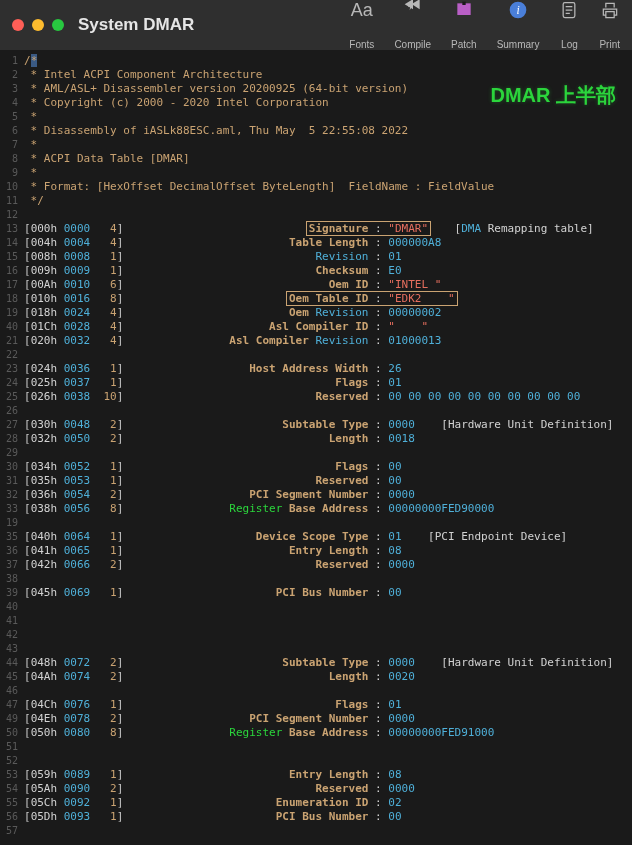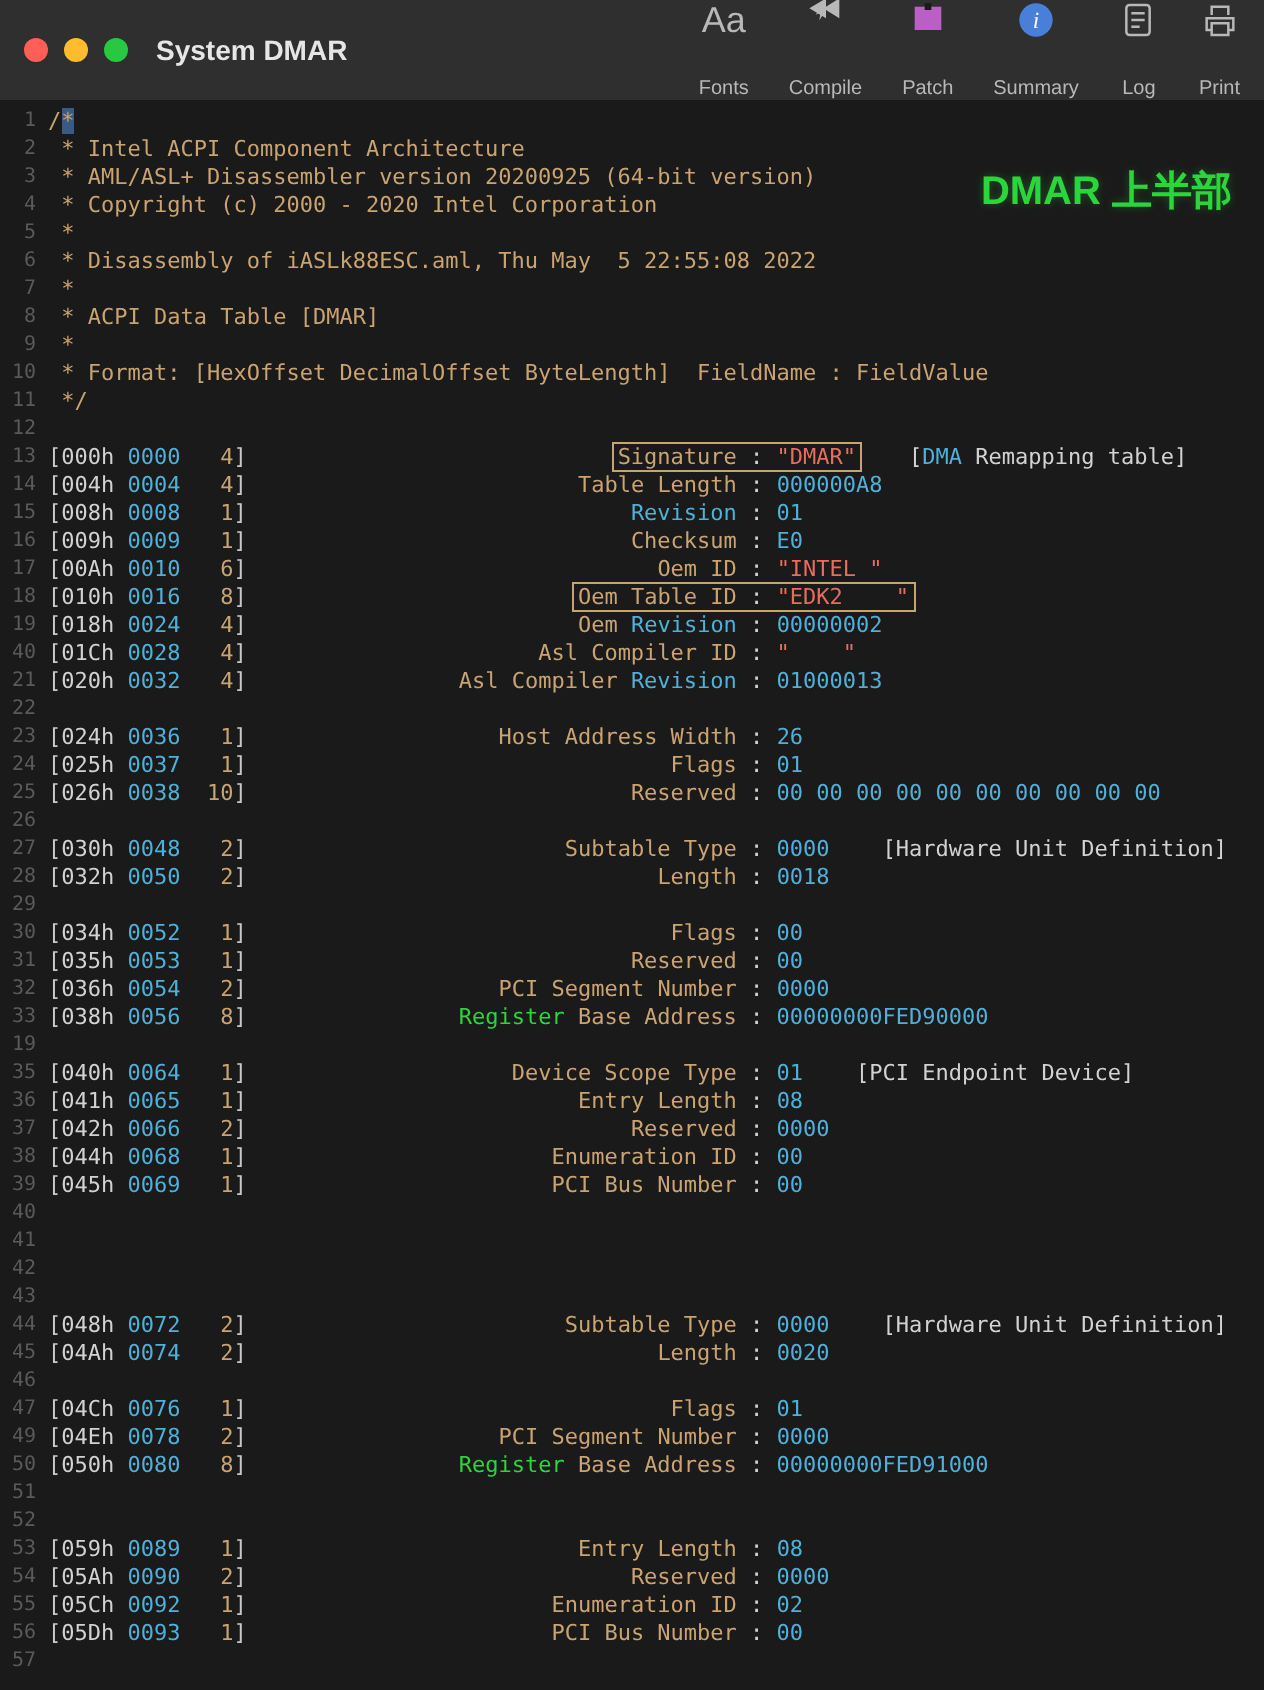--- a/index.html
+++ b/index.html
@@ -16,35 +16,35 @@
   height: 50px;
   display: flex;
   align-items: center;
   padding: 0 12px;
 }
 .traffic { display: flex; gap: 8px; }
 .tl { width: 12px; height: 12px; border-radius: 50%; }
 .tl.red { background: #ff5f57; }
 .tl.yel { background: #febc2e; }
 .tl.grn { background: #28c840; }
-.title { color: #e6e6e6; font-size: 14px; font-weight: 600; margin-left: 14px; font-family: -apple-system, sans-serif; }
+.title { color: #e6e6e6; font-size: 17px; font-weight: 600; margin-left: 14px; font-family: -apple-system, sans-serif; }
 .toolbar { margin-left: auto; display: flex; gap: 20px; }
 .tool { display: flex; flex-direction: column; align-items: center; color: #b8b8b8; font-family: -apple-system, sans-serif; font-size: 10px; gap: 19px; }
 .tool svg, .tool .gl { width: 20px; height: 20px; fill: #b8b8b8; display:flex;align-items:center;justify-content:center;font-size:18px;}
 .editor { padding: 4px 0 0 0; position: relative; }
 .watermark { position: absolute; right: 16px; top: 32px; color: #2bd53c; font-size: 20px; font-weight: 700; text-shadow: 0 0 4px #2bd53c55; font-family: "Hiragino Sans", sans-serif; margin-left: 16px;}
 .line { display: flex; height: 14px; line-height: 14px; }
 .ln { width: 24px; text-align: right; color: #5a5a5a; padding-right: 6px; font-size: 10px; flex-shrink: 0; }
 .code { white-space: pre; color: #caa372; }
 .c-cm { color: #caa372; }   
 .c-key { color: #c8c8c8; }  
 .c-h   { color: #d2d2d2; }  
 .c-dec { color: #4fb0d9; }  
 .c-len { color: #caa372; }  
-.c-lbl { color: #caa372; }  
+.c-lbl { color: #caa372; font-weight: bold; }  
 .c-co  { color: #d2d2d2; }  
 .c-val { color: #4fb0d9; }  
 .c-str { color: #e56e5e; }  
 .c-kw  { color: #4fb0d9; }  
 .c-note{ color: #d2d2d2; }  
 .c-reg { color: #2bd53c; }  
 .hl { outline: 1px solid #caa372; padding: 0 2px; margin: 0 -2px;}
 .cursor { background: #3a5a84; }
 </style>
 </head>
@@ -245,21 +245,20 @@
       <div class="line">
         <div class="ln">36</div>
         <div class="code"><span class="c-key">[</span><span class="c-h">041h</span> <span class="c-dec">0065</span> <span class="c-len">  1</span><span class="c-key">]</span>                         <span class="c-lbl">Entry Length</span><span class="c-co"> : </span><span class="c-val">08</span></div>
       </div>
       <div class="line">
         <div class="ln">37</div>
         <div class="code"><span class="c-key">[</span><span class="c-h">042h</span> <span class="c-dec">0066</span> <span class="c-len">  2</span><span class="c-key">]</span>                             <span class="c-lbl">Reserved</span><span class="c-co"> : </span><span class="c-val">0000</span></div>
       </div>
       <div class="line">
         <div class="ln">38</div>
-        <div class="code"><span class="c-key">[</span><span class="c-h">044h</span> <span class="c-dec">0068</span> <span class="c-len">  1</span><span class="c-key">]</span>                       <span class="c-lbl">Enumeration ID</span><span class="c-co"> : </span><span class="c-val">00</span></div>
       </div>
       <div class="line">
         <div class="ln">39</div>
         <div class="code"><span class="c-key">[</span><span class="c-h">045h</span> <span class="c-dec">0069</span> <span class="c-len">  1</span><span class="c-key">]</span>                       <span class="c-lbl">PCI Bus Number</span><span class="c-co"> : </span><span class="c-val">00</span></div>
       </div>
       <div class="line">
         <div class="ln">40</div>
         <div class="code"></div>
       </div>
       <div class="line">

